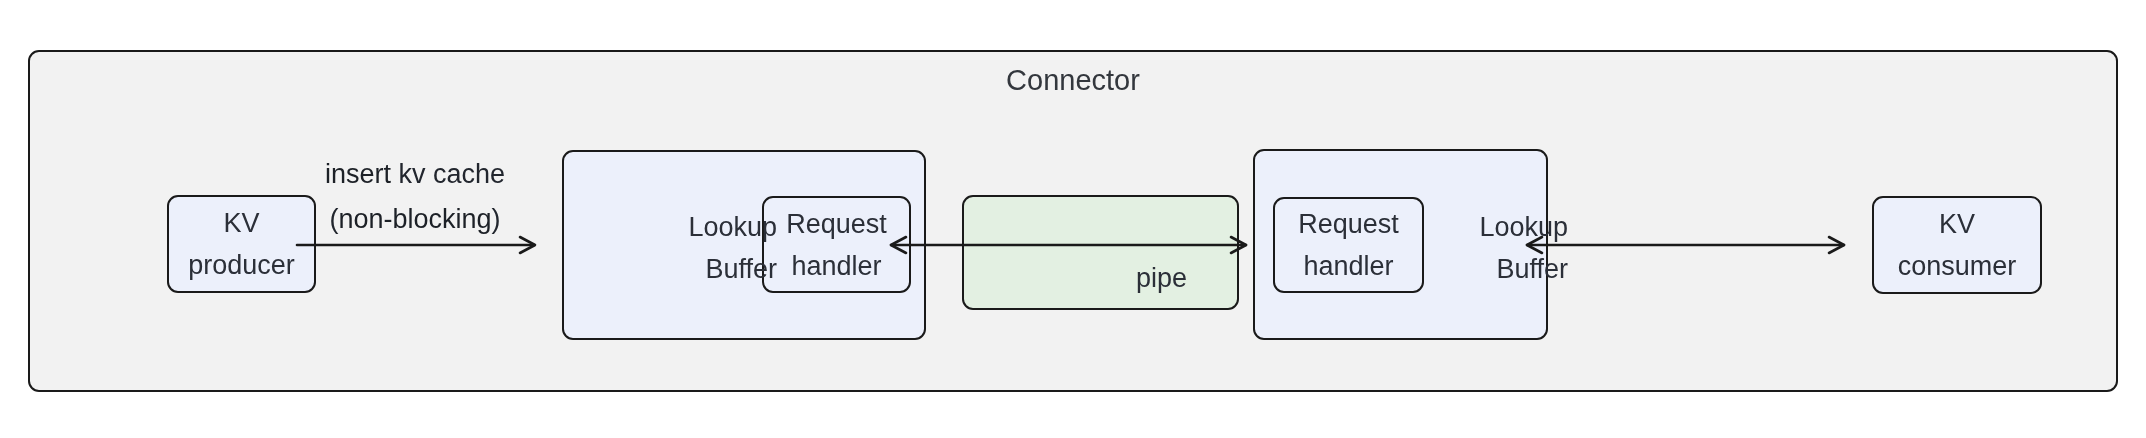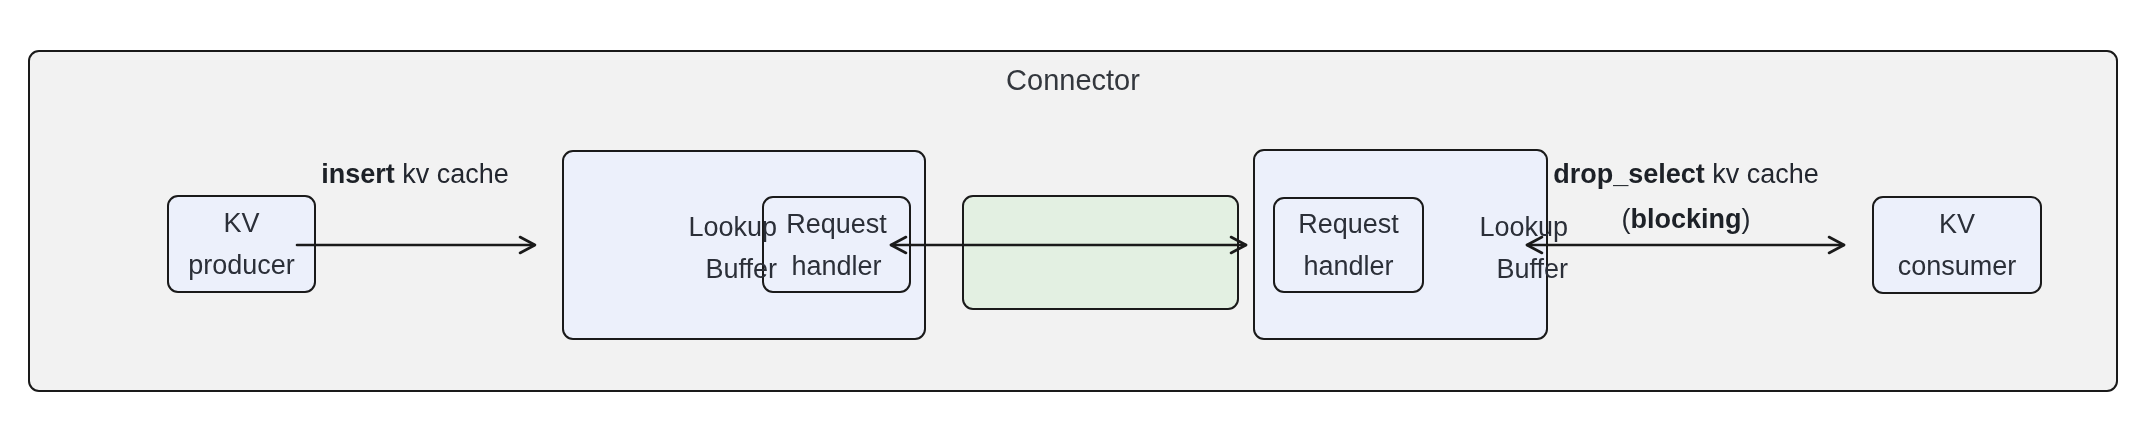--- a/index.html
+++ b/index.html
@@ -70,21 +70,21 @@
   .lb-right-text{left:1348px; top:206px; width:220px;}
   .pipe-text    {left:967px; top:257px; width:220px;}
 
   .edge-label{
     position:absolute;width:320px;
     text-align:center;
     font-size:27px;line-height:45px;
     color:#22262e;
     z-index:4;
   }
-  .edge-label b{font-weight:700;color:#1d2127;}
+  .edge-label b{font-weight:400;color:#1d2127;}
   .insert-label{left:255px; top:152px;}
   .drop-label  {left:1526px; top:152px;}
 
   .arrows{
     position:absolute;left:0;top:0;
     z-index:5;
     pointer-events:none;
   }
 </style>
 </head>
@@ -103,42 +103,40 @@
 
   <div class="node lookup-buffer-left"></div>
   <div class="float-label lb-left-text">Lookup
 Buffer</div>
   <div class="node request-handler-left">
     <span>Request
 handler</span>
   </div>
 
   <div class="node pipe-box"></div>
+  <div class="float-label pipe-text">pipe</div>
 
   <div class="node lookup-buffer-right"></div>
   <div class="float-label lb-right-text">Lookup
 Buffer</div>
   <div class="node request-handler-right">
     <span>Request
 handler</span>
   </div>
 
   <div class="node kv-consumer">
     <span>KV
 consumer</span>
   </div>
 
   <div class="edge-label insert-label">
     <div><b>insert</b><span> kv cache</span></div>
+    <div><span>(</span><b>non-blocking</b><span>)</span></div>
   </div>
 
-  <div class="edge-label drop-label">
-    <div><b>drop_select</b><span> kv cache</span></div>
-    <div><span>(</span><b>blocking</b><span>)</span></div>
-  </div>
 
   <svg class="arrows" width="2146" height="438" viewBox="0 0 2146 438">
     <g stroke="#1a1a1a" stroke-width="2.6" fill="none" stroke-linecap="round" stroke-linejoin="round">
 
       <line x1="297" y1="245" x2="534" y2="245"></line>
       <polyline points="520,237 535,245 520,253"></polyline>
 
       <line x1="891" y1="245" x2="1246" y2="245"></line>
       <polyline points="906,237 891,245 906,253"></polyline>
       <polyline points="1231,237 1246,245 1231,253"></polyline>

